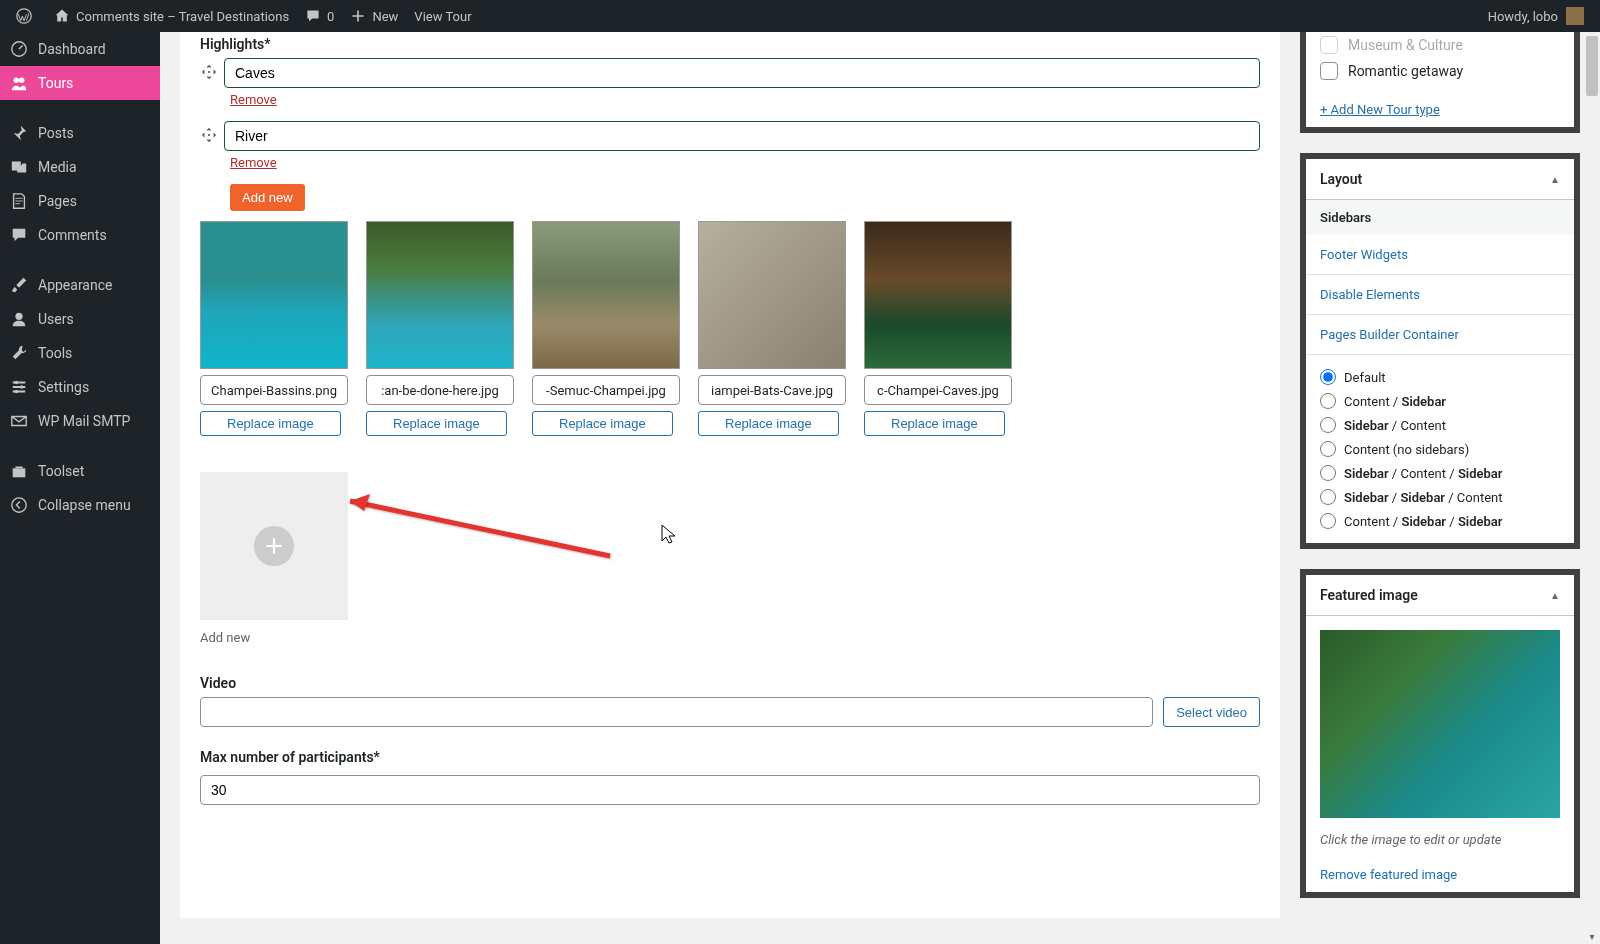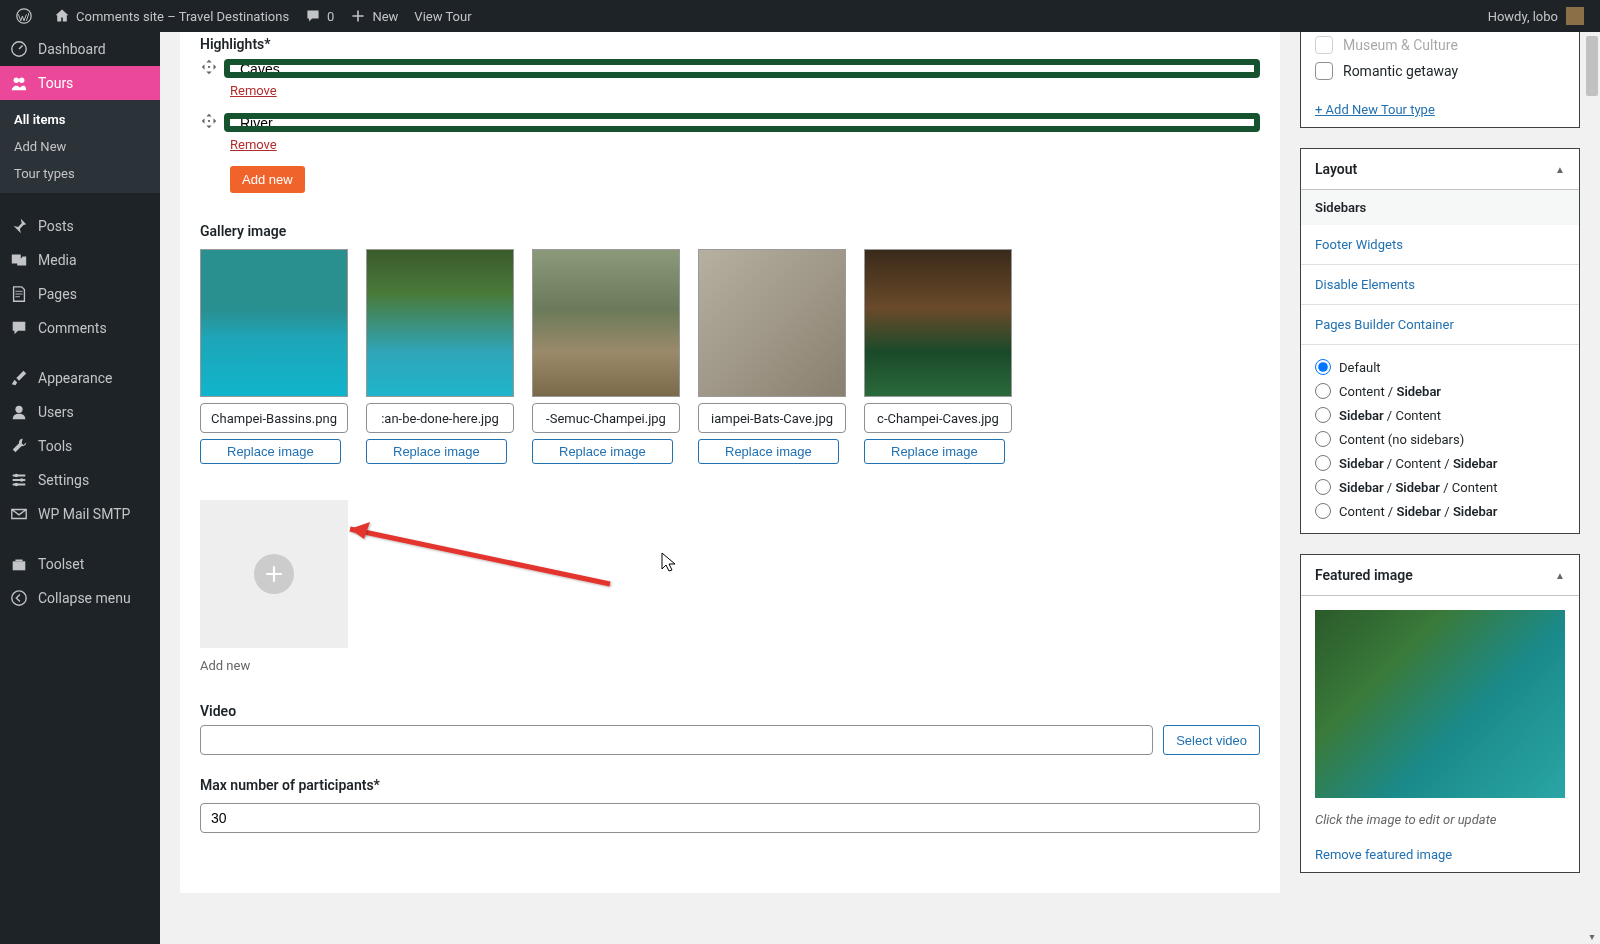--- a/index.html
+++ b/index.html
@@ -28,21 +28,21 @@
 
 .content { margin-left: 160px; margin-top: 32px; display: flex; }
 .main { flex: 1; background: #fff; margin: 0 20px; padding: 0 20px 20px 20px; }
 .aside { width: 280px; margin-right: 20px; }
 
 .label { font-size: 14px; font-weight: 600; color: #1d2327; margin-bottom: 6px; display: block; }
 
 
 .repeater-row { display: flex; align-items: center; margin-bottom: 4px; }
 .drag-handle { width: 24px; cursor: move; color: #666; flex-shrink: 0; }
-.repeater-input { flex: 1; height: 19px; border: 6px solid #14532d; border-radius: 4px; padding: 0 10px; font-size: 14px; }
+.repeater-input { flex: 1; height: 30px; border: 1px solid #14532d; border-radius: 4px; padding: 0 10px; font-size: 14px; }
 .remove-link { color: #b32d2e; text-decoration: underline; font-size: 13px; margin-left: 30px; margin-bottom: 14px; display: inline-block; cursor: pointer; }
 .addnew-btn { background: #f0632b; color: #fff; border: none; border-radius: 3px; padding: 6px 12px; font-size: 13px; cursor: pointer; margin-left: 30px; }
 
 
 .gallery { display: flex; flex-wrap: wrap; gap: 18px; margin-top: 10px; }
 .gallery-item { width: 148px; display: flex; flex-direction: column; align-items: flex-start; }
 .thumb { width: 148px; height: 148px; background: #ccc; background-size: cover; background-position: center; border: 1px solid #999; }
 .thumb.sky { background: linear-gradient(180deg,#2a8f8f 0%,#2a8f8f 40%,#1fa5b8 60%,#0fb5cc 100%); }
 .thumb.forest { background: linear-gradient(180deg,#3a5a2a 0%,#4a7a3a 30%,#2fa5b8 70%,#1fb5cc 100%); }
 .thumb.bridge { background: linear-gradient(180deg,#8a9a7a 0%,#6a7a5a 40%,#9a8a6a 70%,#7a6a4a 100%); }
@@ -58,21 +58,21 @@
 .arrow { position: absolute; pointer-events: none; }
 
 
 .video-row { display: flex; gap: 10px; margin-top: 6px; }
 .video-input { flex: 1; height: 30px; border: 1px solid #8c8f94; border-radius: 4px; padding: 0 10px; }
 .select-video-btn { border: 1px solid #2271b1; color: #2271b1; background: #fff; border-radius: 3px; padding: 4px 12px; cursor: pointer; font-size: 13px; }
 
 .wide-input { width: 100%; height: 30px; border: 1px solid #8c8f94; border-radius: 4px; padding: 0 10px; font-size: 14px; margin-top: 4px; }
 
 
-.widget { background: #fff; border: 1px solid #404040; margin-bottom: 20px; }
+.widget { background: #fff; border: 6px solid #404040; margin-bottom: 20px; }
 .widget-head { display: flex; align-items: center; justify-content: space-between; padding: 12px 14px; border-bottom: 1px solid #c3c4c7; font-size: 14px; font-weight: 600; }
 .widget-head .tri { font-size: 10px; color: #666; }
 .widget-body { padding: 0; }
 .widget-body .link-row { padding: 12px 14px; font-size: 13px; color: #2271b1; cursor: pointer; border-bottom: 1px solid #e0e0e0; }
 .widget-body .header-row { padding: 10px 14px; background: #f6f7f7; font-weight: 600; font-size: 13px; }
 .radio-row { display: flex; align-items: center; padding: 4px 14px; font-size: 13px; }
 .radio-row input { margin-right: 8px; width: 16px; height: 16px; }
 .radio-row .bold { font-weight: 600; }
 .checkbox-row { display: flex; align-items: center; padding: 4px 14px; font-size: 14px; }
 .checkbox-row .cb { width: 18px; height: 18px; border: 1px solid #8c8f94; border-radius: 4px; margin-right: 10px; }
@@ -135,25 +135,20 @@
       <span class="menu-text">Dashboard</span>
     </div>
   <div class="menu-item active">
       <svg viewBox="0 0 20 20">
         <circle cx="7" cy="7" r="3"></circle>
         <circle cx="13" cy="7" r="3"></circle>
         <path d="M2 18c0-3 3-5 5-5s5 2 5 5M10 18c0-3 3-5 5-5s3 2 3 5"></path>
       </svg>
       <span class="menu-text">Tours</span>
     </div>
-  <div class="submenu">
-    <div class="item active">All items</div>
-    <div class="item">Add New</div>
-    <div class="item">Tour types</div>
-  </div>
   <div class="spacer"></div>
   <div class="menu-item">
       <svg viewBox="0 0 20 20">
         <path d="M12 2l6 6-3 1-4 4 1 5-4-4-5 5 5-5-4-4 5 1 4-4z"></path>
       </svg>
       <span class="menu-text">Posts</span>
     </div>
   <div class="menu-item">
       <svg viewBox="0 0 20 20">
         <path d="M2 4h10v10H2zM14 6h4v10H8v-2"></path>
@@ -242,21 +237,20 @@
     <div class="repeater-row">
       <span class="drag-handle"><svg width="18" height="18" viewBox="0 0 20 20" fill="#666">
             <path d="M10 2l3 3H7zM2 10l3-3v6zM18 10l-3 3V7zM10 18l-3-3h6zM9 9h2v2H9z"></path>
           </svg></span>
       <input class="repeater-input" value="River" style="">
     </div>
     <a class="remove-link">Remove</a>
     <br>
     <button class="addnew-btn">Add new</button>
 
-    <label class="label" style="margin-top:30px">Gallery image</label>
 
     <div class="gallery" style="position:relative">
       <div class="gallery-item">
         <div class="thumb sky"></div>
         <div class="filename">Champei-Bassins.png</div>
         <button class="replace-btn">Replace image</button>
       </div>
       <div class="gallery-item">
         <div class="thumb forest"></div>
         <div class="filename">:an-be-done-here.jpg</div>

